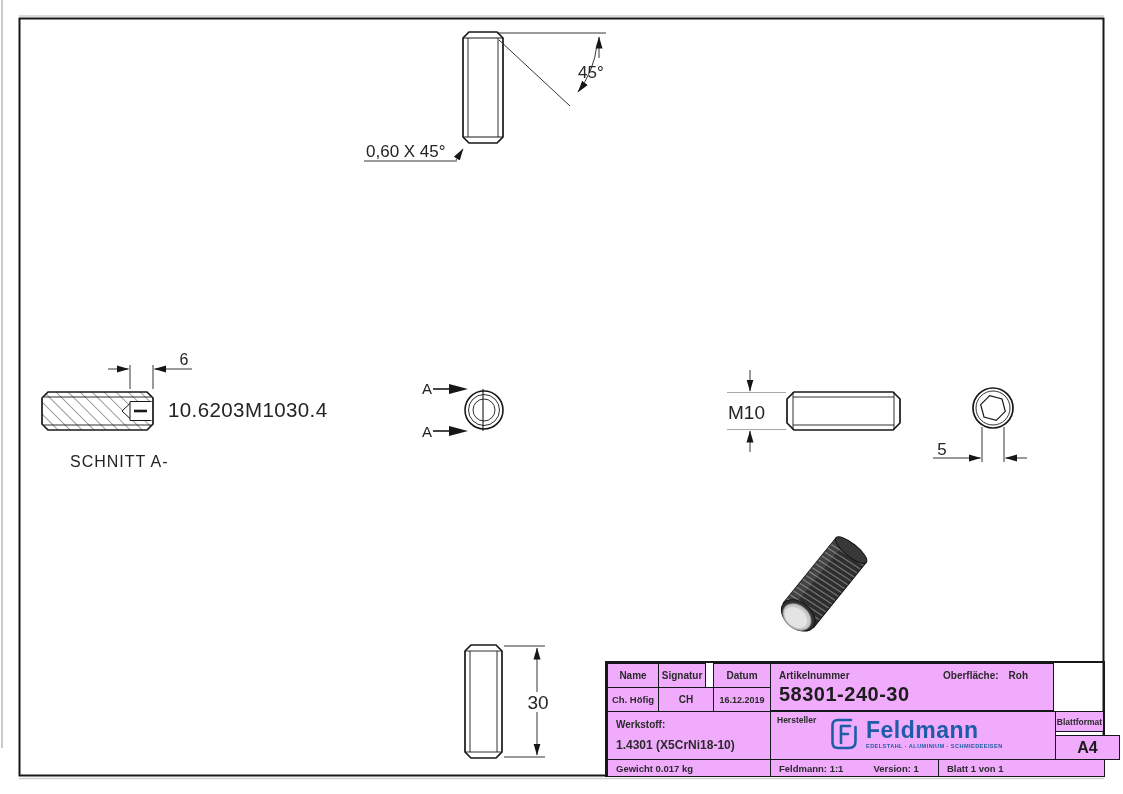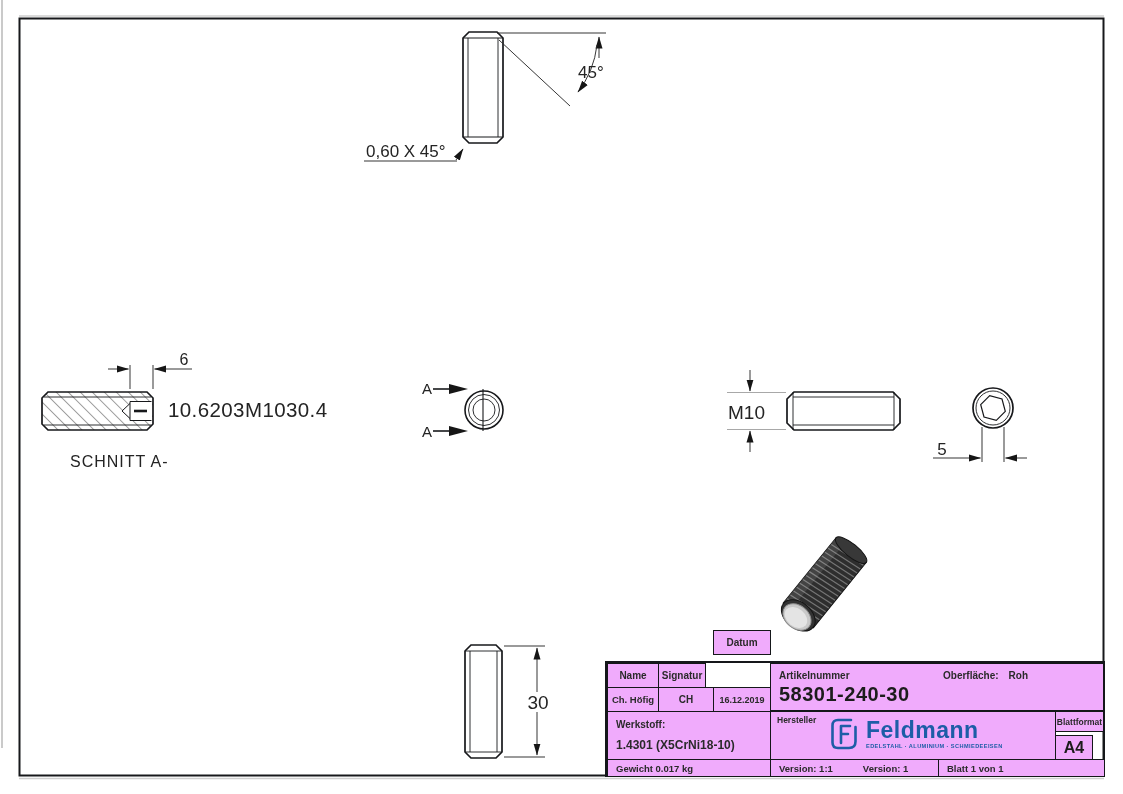--- a/index.html
+++ b/index.html
@@ -176,27 +176,27 @@
     <ellipse cx="2" cy="0" rx="13" ry="19" fill="#333333" stroke="#141414" stroke-width="1"></ellipse>
     <ellipse cx="0" cy="0" rx="11.5" ry="15.5" fill="#c9c9c9" stroke="#8f8f8f" stroke-width="1"></ellipse>
     <ellipse cx="-1" cy="-0.5" rx="9" ry="12.5" fill="#e4e4e4" stroke="none"></ellipse>
   </g>
 </svg>
 
 <div class="tb-outer"></div>
 
 <div class="cell center" style="left:607px;top:663px;width:52px;height:25px;">Name</div>
 <div class="cell center" style="left:658px;top:663px;width:48px;height:25px;">Signatur</div>
-<div class="cell center" style="left:713px;top:630px;width:58px;height:25px;">Datum</div>
+<div class="cell center" style="left:713px;top:663px;width:58px;height:25px;">Datum</div>
 
 <div class="cell center" style="left:607px;top:687px;width:52px;height:25px;font-size:9.5px;">Ch. Höfig</div>
 <div class="cell center" style="left:658px;top:687px;width:56px;height:25px;">CH</div>
 <div class="cell center" style="left:713px;top:687px;width:58px;height:25px;font-size:9px;">16.12.2019</div>
 
-<div class="cell" style="left:770px;top:663px;width:334px;height:48px;">
+<div class="cell" style="left:770px;top:663px;width:284px;height:48px;">
   <div class="artikel-label">Artikelnummer</div>
   <div class="oberflaeche">
     <span>Oberfläche:</span><span>Roh</span>
   </div>
   <div class="artikel-value">58301-240-30</div>
 </div>
 
 <div class="cell" style="left:607px;top:711px;width:164px;height:49px;">
   <div class="werk1">Werkstoff:</div>
   <div class="werk2">1.4301 (X5CrNi18-10)</div>
@@ -210,20 +210,20 @@
       <path d="M12,10 V27 M12,10 H21 M12,18 H19" fill="none" stroke="#1d5da7" stroke-width="2.6" stroke-linecap="round"></path>
     </svg>
     <div class="logo-txt">
       <div class="brand">Feldmann</div>
       <div class="tagline">EDELSTAHL · ALUMINIUM · SCHMIEDEEISEN</div>
     </div>
   </div>
 </div>
 
 <div class="cell center bf-h" style="left:1055px;top:711px;width:49px;height:21px;">Blattformat</div>
-<div class="cell center bf-v" style="left:1055px;top:735px;width:38px;height:25px;">A4</div>
+<div class="cell center bf-v" style="left:1055px;top:735px;width:65px;height:25px;">A4</div>
 
 <div class="cell rowtext" style="left:607px;top:759px;width:164px;height:18px;">Gewicht 0.017 kg</div>
 <div class="cell rowtext" style="left:770px;top:759px;width:169px;height:18px;">
-  <span>Version: 1:1</span>
+  <span>Feldmann: 1:1</span>
   <span class="gap">Version: 1</span>
 </div>
 <div class="cell rowtext" style="left:938px;top:759px;width:167px;height:18px;text-align:right;">Blatt 1 von 1</div>
 
 </body></html>

